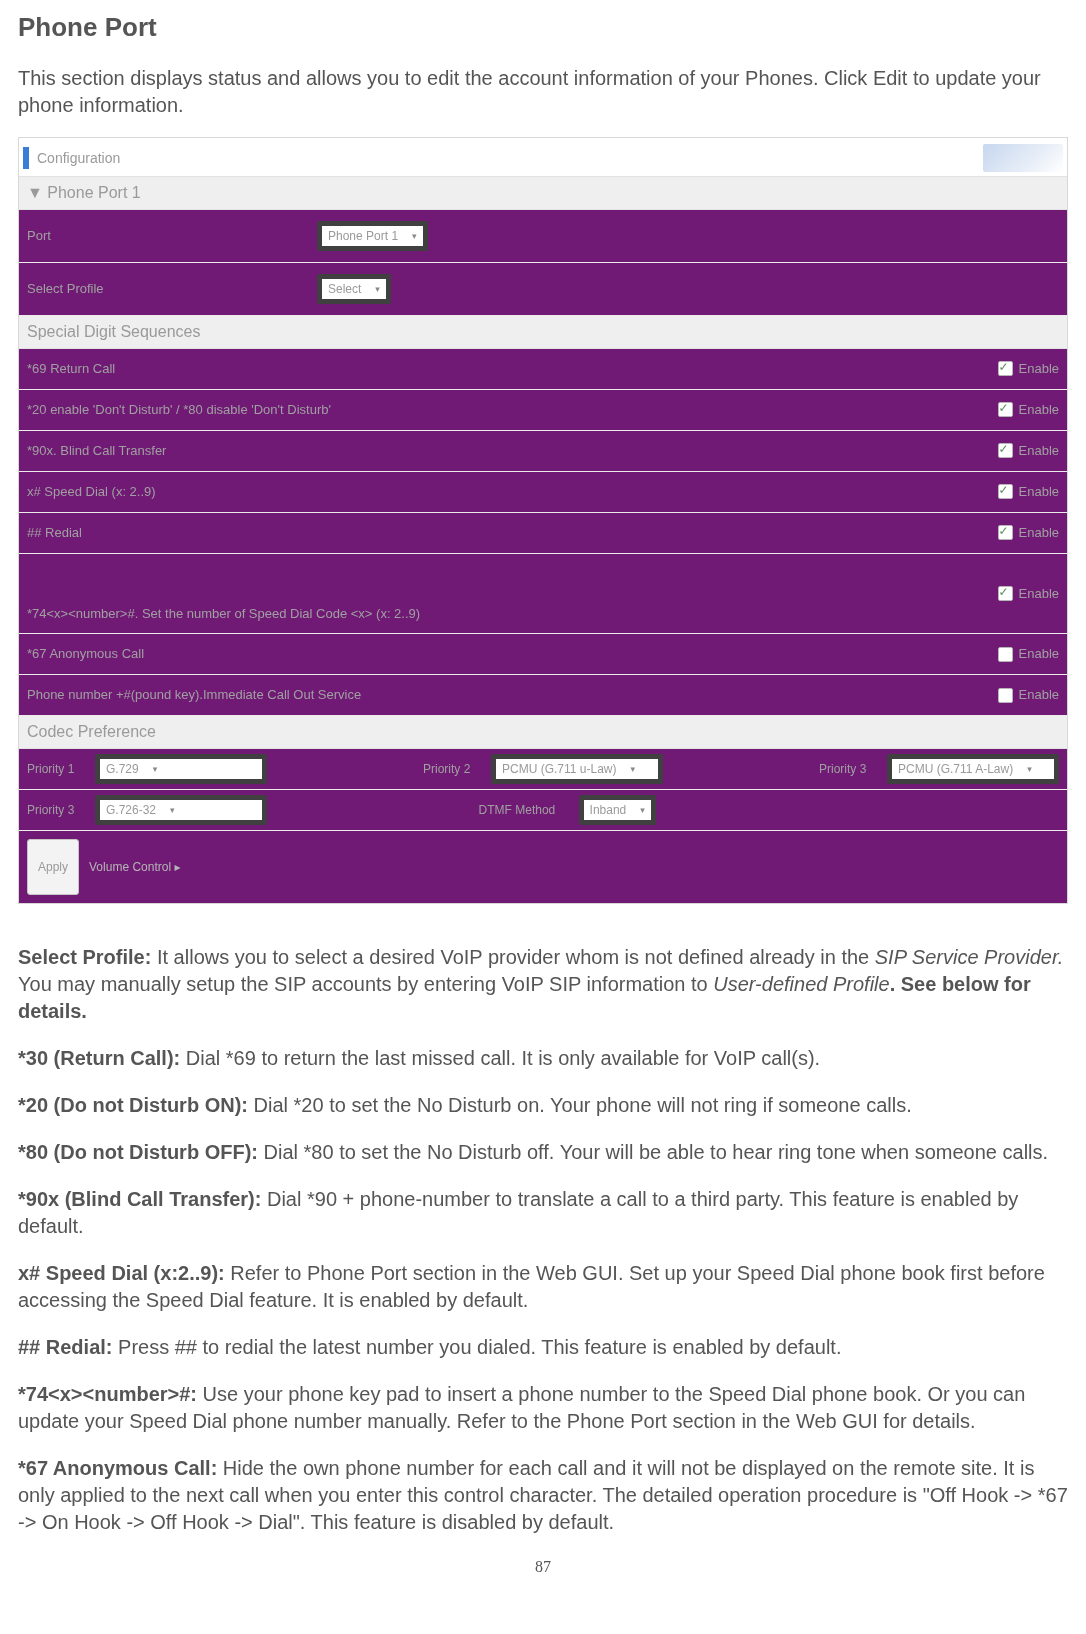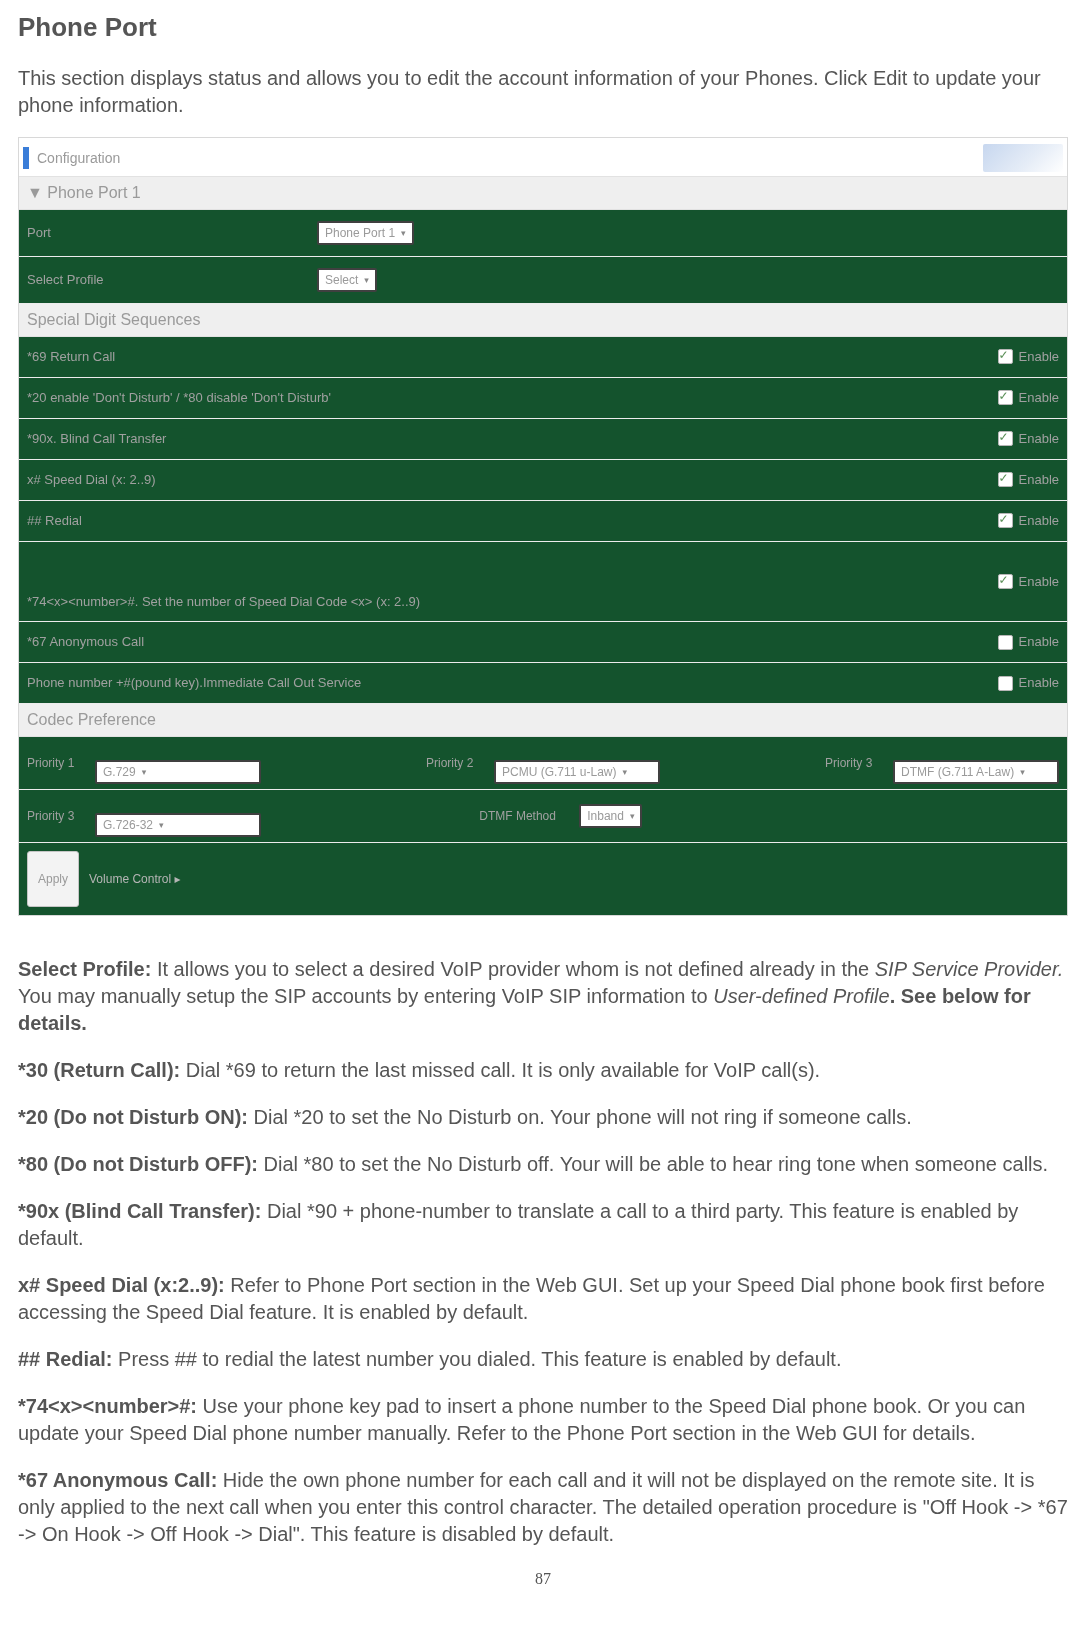--- a/index.html
+++ b/index.html
@@ -15,21 +15,21 @@
     font-weight: bold;
     color: #555;
     margin-bottom: 18px;
   }
   .intro {
     margin-bottom: 18px;
     margin-top: 20px;
   }
   .config-box {
     border: 1px solid #d8d8d8;
-    background: #14532d;
+    background: #701a75;
     margin-bottom: 40px;
     font-size: 13px;
     color: #9a9a9a;
   }
   .config-header {
     display: flex;
     align-items: center;
     background: #fff;
     border-bottom: 1px solid #e2e2e2;
     padding: 6px 4px 4px;
@@ -75,27 +75,27 @@
   .row .right {
     margin-left: auto;
     display: flex;
     align-items: center;
     gap: 6px;
     color: #a0a0a0;
   }
   .sel {
     display: inline-flex;
     align-items: center;
-    border: 2px solid #404040;
+    border: 5px solid #404040;
     background: #fff;
     padding: 2px 6px;
     font-size: 12px;
     color: #9a9a9a;
     border-radius: 2px;
-    gap: 6px;
+    gap: 14px;
   }
   .sel .arrow {
     font-size: 9px;
     color: #888;
   }
   .chk {
     display: inline-block;
     width: 13px;
     height: 13px;
     border: 1px solid #b6b6b6;
@@ -118,21 +118,20 @@
     border-bottom: 1px solid #ececec;
     gap: 10px;
   }
   .codec-row .cl {
     color: #a0a0a0;
     font-size: 12px;
     width: 58px;
   }
   .codec-row .sw {
     width: 150px;
-    margin-top: 18px;
   }
   .codec-row .spacer {
     flex: 1;
   }
   .footer-row {
     padding: 8px;
     display: flex;
     align-items: center;
     gap: 10px;
   }
@@ -270,21 +269,21 @@
     </span>
     <span class="spacer"></span>
     <span class="cl">Priority 2</span>
     <span class="sel sw">
       <span>PCMU (G.711 u-Law)</span>
       <span class="arrow">▾</span>
     </span>
     <span class="spacer"></span>
     <span class="cl">Priority 3</span>
     <span class="sel sw">
-      <span>DTMF (G.711 A-Law)</span>
+      <span>PCMU (G.711 A-Law)</span>
       <span class="arrow">▾</span>
     </span>
   </div>
 
   <div class="codec-row">
     <span class="cl">Priority 3</span>
     <span class="sel sw">
       <span>G.726-32</span>
       <span class="arrow">▾</span>
     </span>

